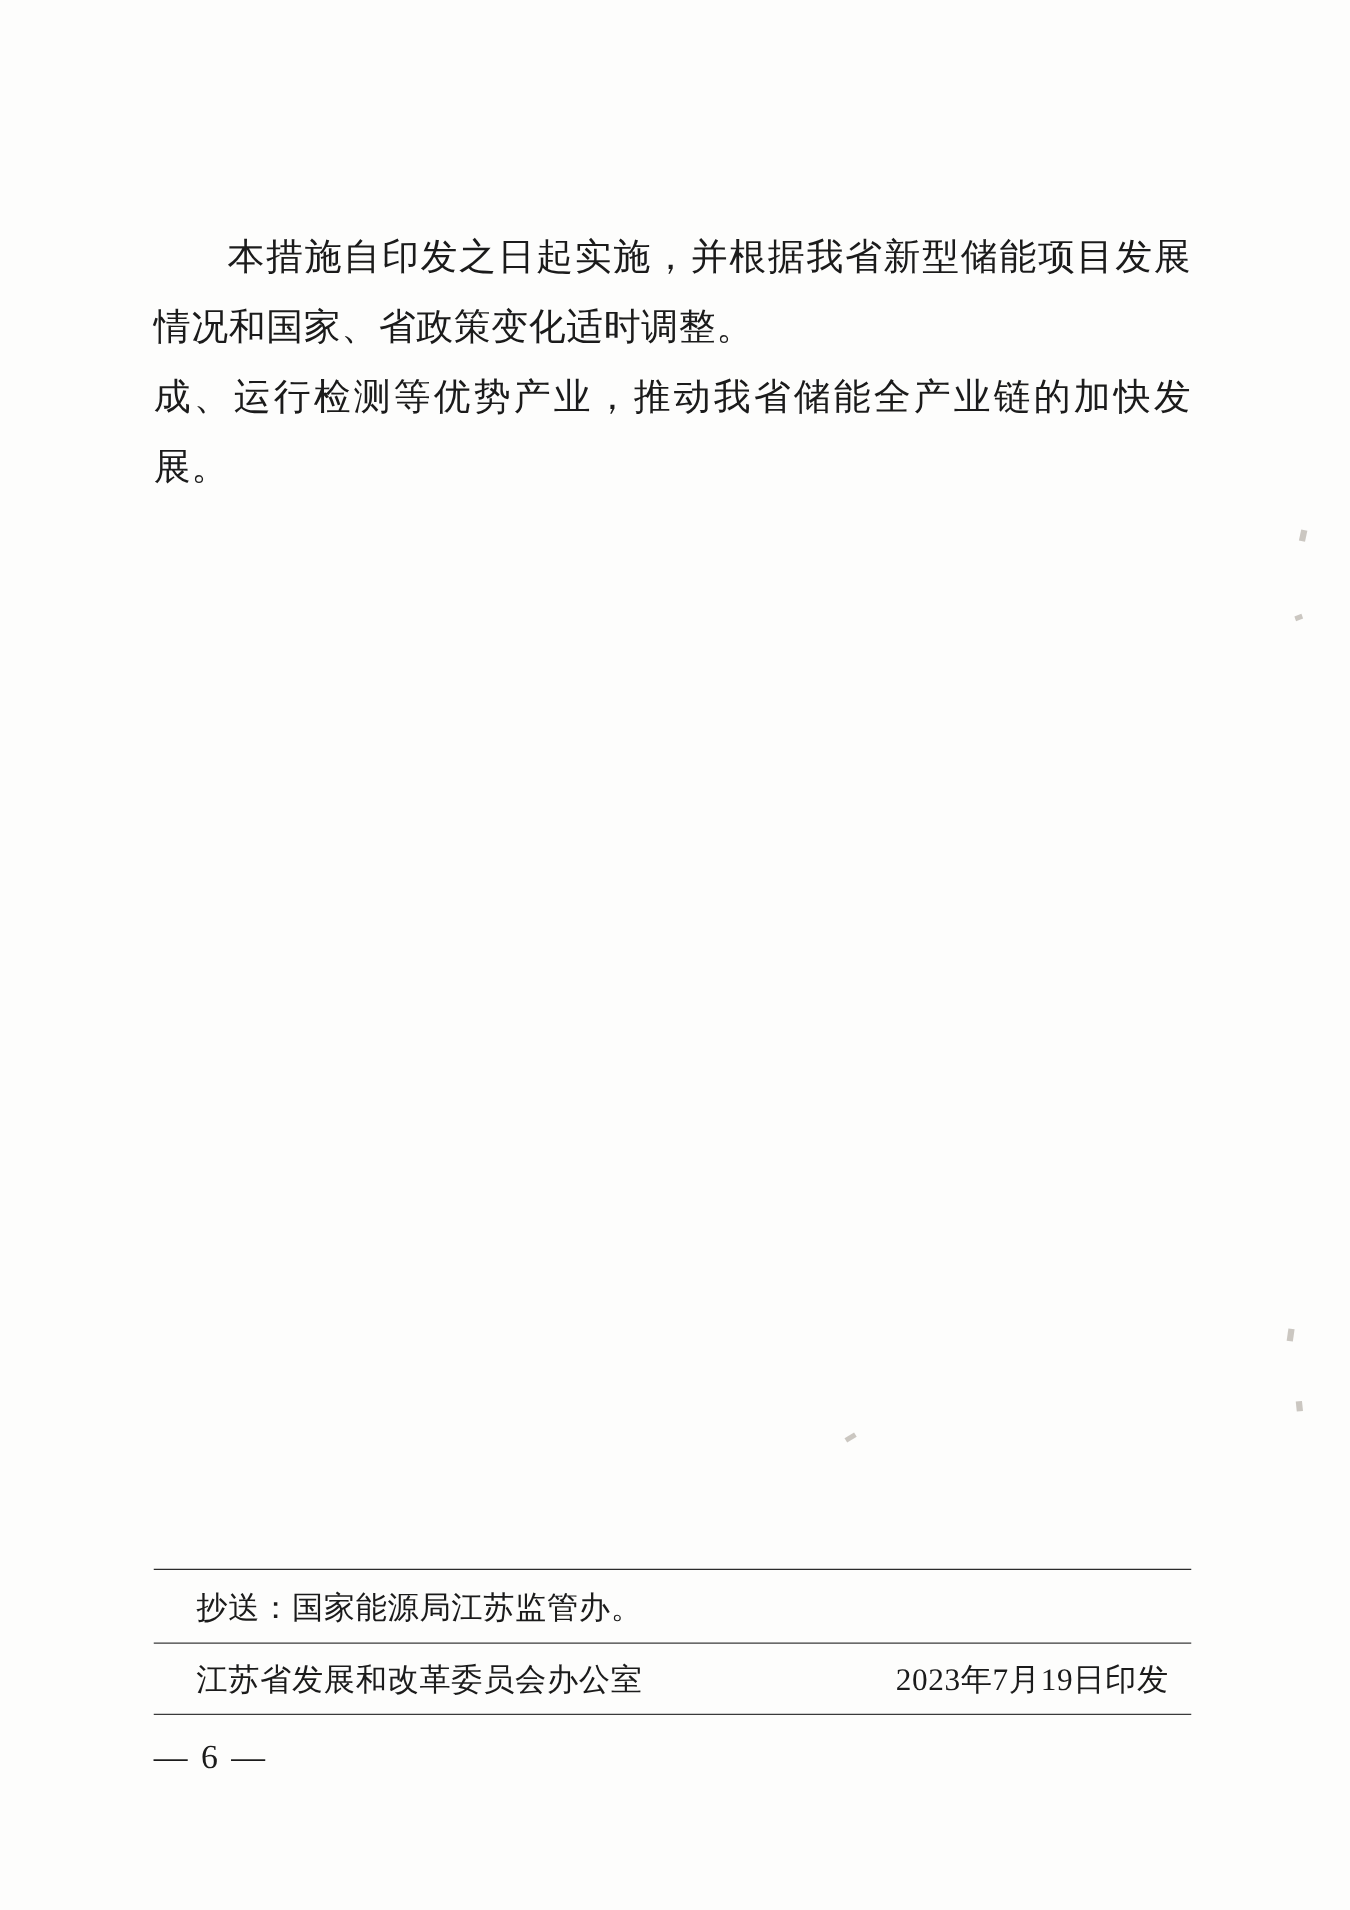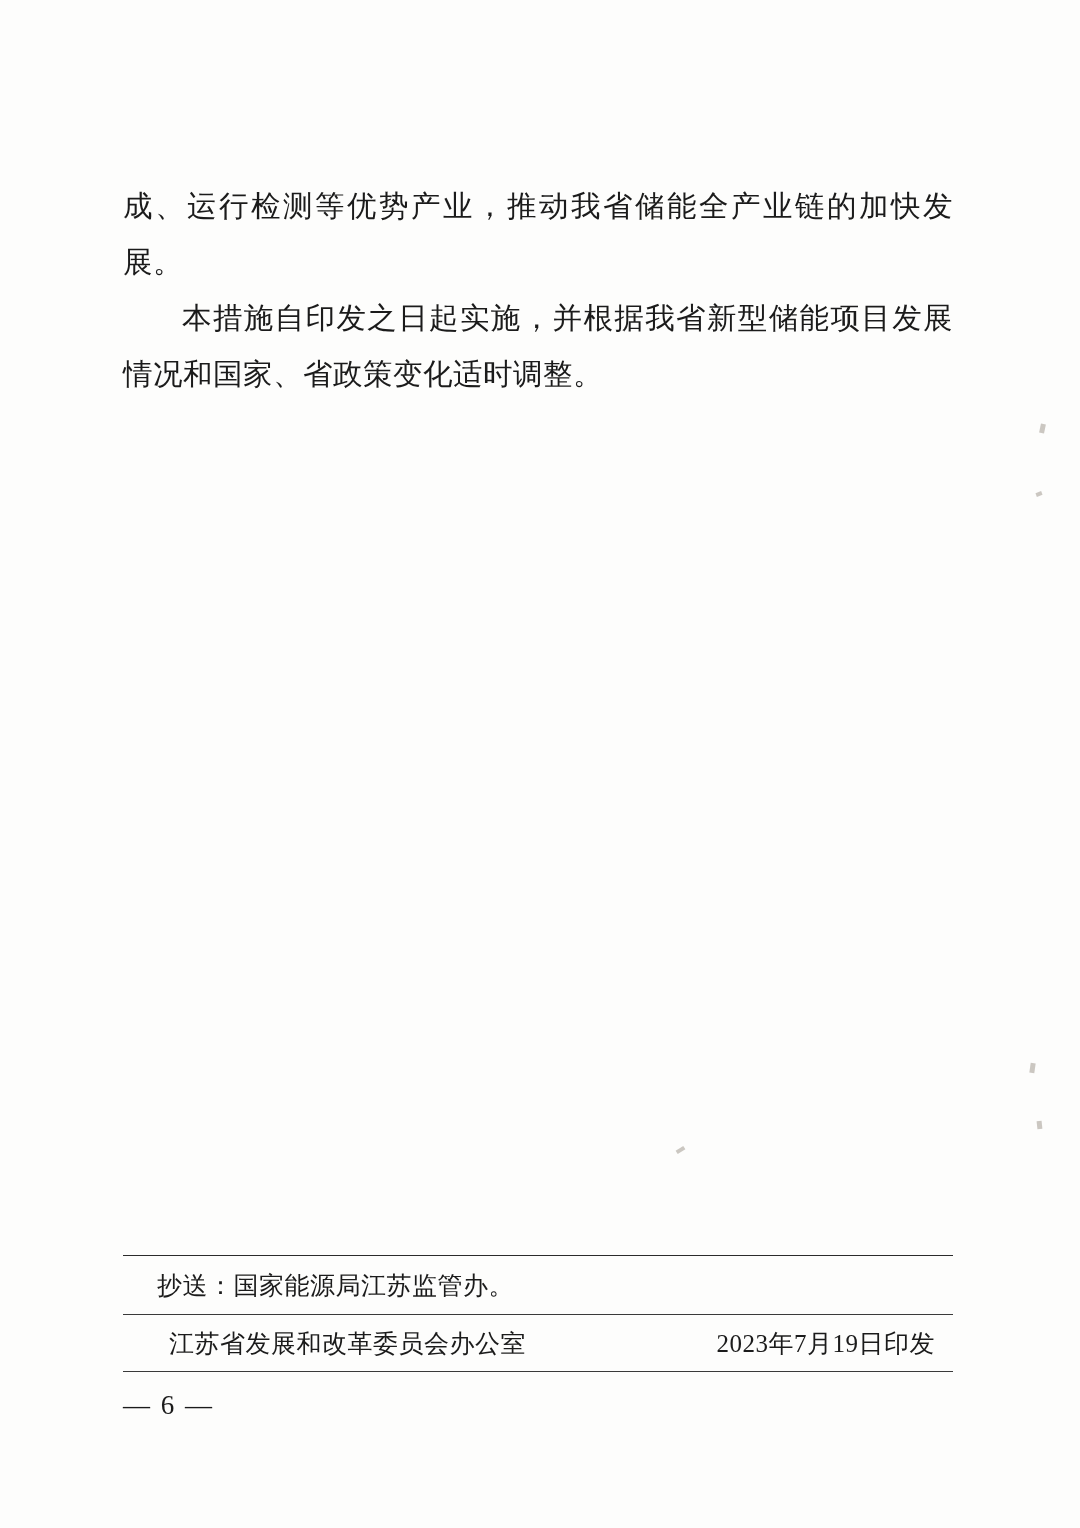--- a/index.html
+++ b/index.html
@@ -74,21 +74,20 @@
     justify-content: space-between;
     height: 56px;
     padding-left: 34px;
     padding-right: 18px;
     box-sizing: border-box;
   }
   .issuer-text {
     font-size: 25px;
     letter-spacing: 0.5px;
     color: #1b1b1b;
-    margin-left: 12px;
   }
   .issue-date {
     font-size: 25px;
     letter-spacing: 0.5px;
     color: #1b1b1b;
   }
   .page-number {
     position: absolute;
     left: 123px;
     top: 1390px;
@@ -109,22 +108,22 @@
   .speck.s3 { left: 1030px; top: 1063px; width: 5px; height: 10px; transform: rotate(8deg); }
   .speck.s4 { left: 1037px; top: 1121px; width: 5px; height: 8px; transform: rotate(-6deg); }
   .speck.s5 { left: 676px; top: 1148px; width: 9px; height: 4px; transform: rotate(-32deg); }
 </style>
 </head>
 <body>
 
 <div class="page">
 
   <div class="body-text">
+    <p class="para indent">本措施自印发之日起实施，并根据我省新型储能项目发展情况和国家、省政策变化适时调整。</p>
     <p class="para">成、运行检测等优势产业，推动我省储能全产业链的加快发展。</p>
-    <p class="para indent">本措施自印发之日起实施，并根据我省新型储能项目发展情况和国家、省政策变化适时调整。</p>
   </div>
 
   <span class="speck s1"></span>
   <span class="speck s2"></span>
   <span class="speck s3"></span>
   <span class="speck s4"></span>
   <span class="speck s5"></span>
 
   <div class="footer">
     <div class="rule"></div>

